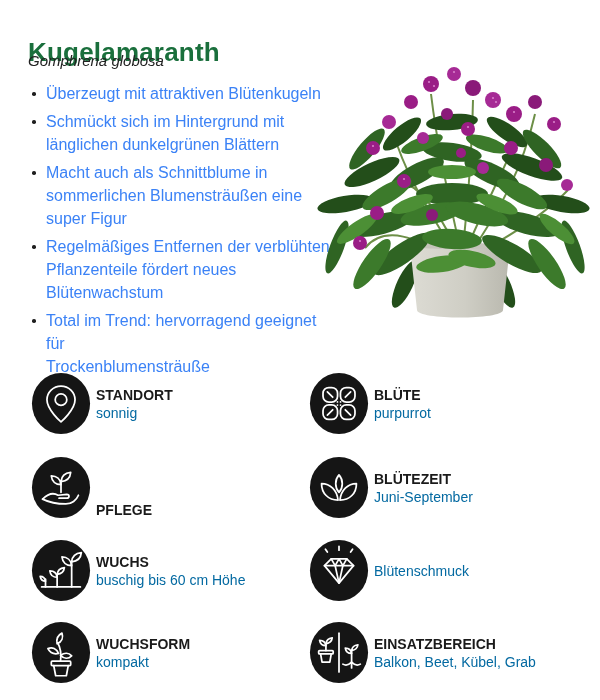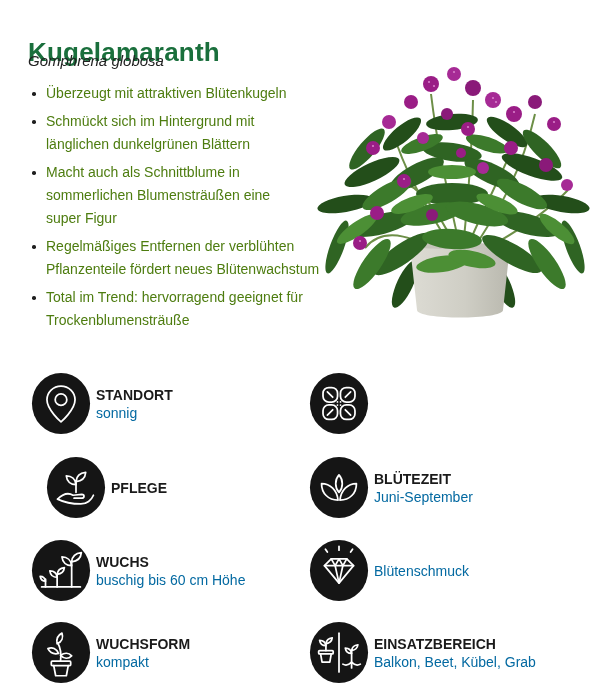--- a/index.html
+++ b/index.html
@@ -15,21 +15,21 @@
   .page-subtitle{
     position:absolute;left:28px;top:52px;
     font-size:15px;font-style:italic;color:#222;
   }
   ul.bullets{
     position:absolute;left:30px;top:82px;width:300px;
     list-style:none;margin:0;padding:0;
   }
   ul.bullets li{
     position:relative;padding-left:16px;margin:0 0 5px 0;
-    font-size:14px;line-height:23px;white-space:pre-line;color:#4d7c0f;
+    font-size:16px;line-height:23px;white-space:pre-line;color:#3b82f6;
   }
   ul.bullets li::before{
     content:"";position:absolute;left:2px;top:10px;
     width:3.5px;height:3.5px;border-radius:50%;background:#1f1f1f;
   }
   .plant-illustration{position:absolute;left:310px;top:52px;width:290px;height:290px;}
   .attr{
     position:absolute;display:flex;align-items:center;gap:4px;
   }
   .badge{width:62px;height:63px;flex:none;}
@@ -190,23 +190,27 @@
       <rect x="33.5" y="33.5" width="15" height="15" rx="6"></rect>
       <path d="M20 20l5.5 5.5M44 20l-5.5 5.5M20 44l5.5-5.5M44 44l-5.5-5.5"></path>
     </g>
     <g fill="#fff">
       <circle cx="30.4" cy="30.4" r="0.9"></circle>
         <circle cx="33.6" cy="30.4" r="0.9"></circle>
       <circle cx="30.4" cy="33.6" r="0.9"></circle>
         <circle cx="33.6" cy="33.6" r="0.9"></circle>
     </g>
   </svg>
-</div>
-
-<div class="attr" style="left:45px;top:456px;">
+  <div class="attr-text">
+    <span class="attr-label">BLÜTE</span>
+    <span class="attr-value">purpurrot</span>
+  </div>
+</div>
+
+<div class="attr" style="left:30px;top:456px;align-items:flex-end;">
   <svg class="badge" viewBox="0 0 64 64">
     <ellipse cx="32" cy="32" rx="30" ry="31.5" fill="#151515"></ellipse>
     <g class="icon-stroke">
       <path d="M32 37V25"></path>
       <path d="M32 29c-5.5 0-9.5-3.5-10-9 5.5 0 9.5 3.5 10 9z"></path>
       <path d="M32 26c5.5-.5 9.5-4 10-9.5-5.5.5-9.5 4-10 9.5z"></path>
       <path d="M13 44c5-5 11-7 16-4l9-1c3 0 3 4 0 4h-8"></path>
       <path d="M50 40c-2 5-7 9-13 9-8 0-16-1-24-5"></path>
     </g>
   </svg>

